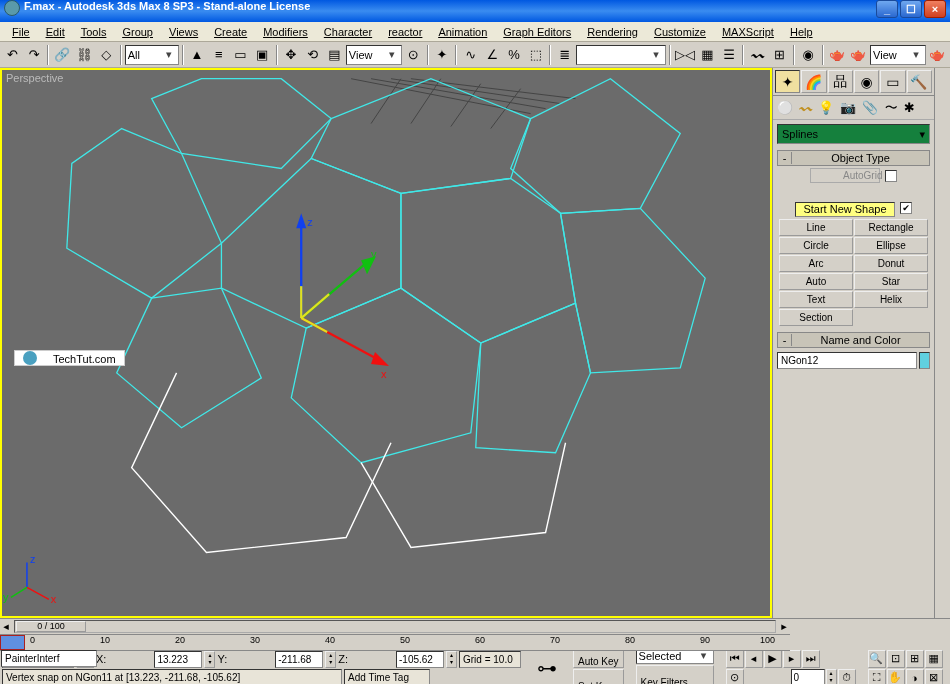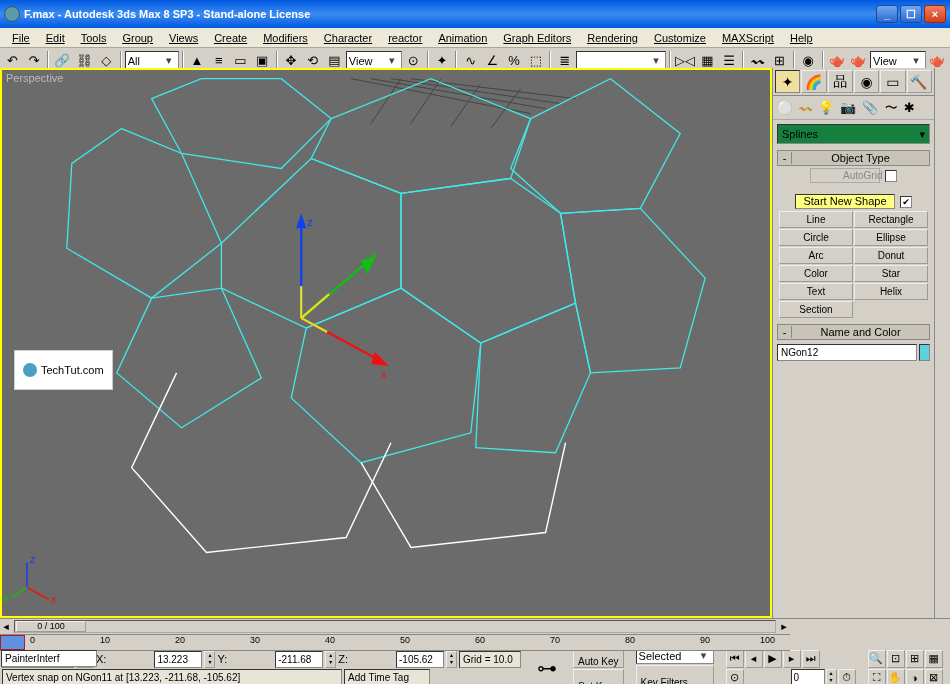--- a/index.html
+++ b/index.html
@@ -1,33 +1,33 @@
 <!DOCTYPE html>
 <html><head>
 <meta charset="utf-8">
 <style>
 * { margin:0; padding:0; box-sizing:border-box; font-family:Tahoma,Arial,sans-serif; font-size:11px; }
 body { width:950px; height:684px; background:#d4d0c8; overflow:hidden; position:relative; }
-.titlebar { height:28px; background:linear-gradient(to bottom,#0058e1 0%,#3a8cf0 50%,#0058e1 100%); display:flex; align-items:center; padding:0 4px; color:#fff; }
+.titlebar { height:22px; background:linear-gradient(to bottom,#0058e1 0%,#3a8cf0 50%,#0058e1 100%); display:flex; padding:0 4px; color:#fff; }
 .titlebar .app-icon { width:16px; height:16px; background:#5a9aaa; border-radius:50%; margin-right:4px; border:1px solid #2a5a6a; }
 .titlebar .title { flex:1; font-weight:bold; }
 .win-btn { width:22px; height:18px; background:linear-gradient(to bottom,#6fa8f0,#2a68d0); border:1px solid #1a4a9a; border-radius:3px; margin-left:2px; text-align:center; color:#fff; font-weight:bold; line-height:16px; cursor:pointer; }
 .win-btn.close { background:linear-gradient(to bottom,#f08060,#d04020); border-color:#a02000; }
 .menubar { height:20px; background:#ece9d8; display:flex; align-items:center; padding:0 4px; border-bottom:1px solid #aca899; }
 .menu-item { padding:2px 8px; cursor:pointer;text-decoration:underline; }
 .menu-item u { text-decoration:underline; }
 .toolbar { height:26px; background:#d4d0c8; display:flex; align-items:center; padding:1px 2px; border-bottom:1px solid #aca899; gap:1px; }
 .tb-btn { width:22px; height:22px; background:#d4d0c8; border:1px solid #d4d0c8; display:flex; align-items:center; justify-content:center; cursor:pointer; font-size:13px; }
 .tb-sep { width:2px; height:20px; border-left:1px solid #888; border-right:1px solid #fff; margin:0 2px; }
 .tb-combo { height:20px; background:#fff; border:1px inset #888; padding:0 2px; min-width:50px; display:flex; align-items:center; justify-content:space-between; }
 .tb-combo .arrow { width:14px; text-align:center; color:#444; }
 .main-area { position:absolute; top:68px; left:0; right:0; bottom:66px; display:flex; }
 .viewport { flex:1; background:#6b6b6b; position:relative; border:2px solid #ffff00; }
 .viewport-label { position:absolute; top:2px; left:4px; color:#bbb; font-size:11px; }
-.watermark { position:absolute; top:280px; left:12px; background:#fff; padding:12px 8px; border:1px solid #ccc; display:flex; align-items:center; gap:4px; }
+.watermark { position:absolute; top:280px; left:12px; background:#fff; padding:0 8px; border:1px solid #ccc; display:flex; align-items:flex-end; gap:16px; }
 .watermark .logo { width:14px; height:14px; background:#4aa0c0; border-radius:50%; }
 .right-panel { width:162px; background:#d4d0c8; border-left:1px solid #888; display:flex; flex-direction:column; }
 .tab-row { height:28px; display:flex; padding:2px; gap:1px; border-bottom:1px solid #888; }
 .tab-btn { flex:1; background:#d4d0c8; border:1px outset #eee; display:flex; align-items:center; justify-content:center; cursor:pointer; font-size:14px; }
 .tab-btn.active { background:#f0e0a0; border:1px inset #888; }
 .sub-icons { height:24px; display:flex; align-items:center; padding:2px 4px; gap:6px; border-bottom:1px solid #aaa; }
 .sub-icons span { cursor:pointer; font-size:13px; }
 .panel-combo { margin:4px; height:20px; background:#15803d; border:1px inset #888; display:flex; align-items:center; padding:0 4px; justify-content:space-between; }
 .rollout-hdr { margin:2px 4px; height:16px; background:#c8c4b8; border:1px solid #888; display:flex; align-items:center; font-size:10px; }
 .rollout-hdr .minus { width:14px; text-align:center; border-right:1px solid #888; }
@@ -233,34 +233,34 @@
     </div>
     <div class="rollout-hdr">
       <div class="minus">-</div>
         <div class="label">Object Type</div>
     </div>
     <div class="rollout-body">
       <div style="display:flex;align-items:center;justify-content:center;gap:2px">
         <div class="disabled-btn" style="width:70px">AutoGrid</div>
         <div class="checkbox"></div>
       </div>
-      <div style="display:flex;align-items:center;justify-content:center;gap:2px;margin-top:11px">
+      <div style="display:flex;align-items:flex-start;justify-content:center;gap:2px;margin-top:19px">
         <div class="yellow-btn" style="width:100px">
             <span>Start New Shape</span>
           </div>
         <div class="checkbox">✔</div>
       </div>
       <div class="obj-grid">
         <div class="obj-btn">Line</div>
         <div class="obj-btn">Rectangle</div>
         <div class="obj-btn">Circle</div>
         <div class="obj-btn">Ellipse</div>
         <div class="obj-btn">Arc</div>
         <div class="obj-btn">Donut</div>
-        <div class="obj-btn">Color</div>
+        <div class="obj-btn">Auto</div>
         <div class="obj-btn">Star</div>
         <div class="obj-btn">Text</div>
         <div class="obj-btn">Helix</div>
         <div class="obj-btn">Section</div>
         <div></div>
       </div>
     </div>
     <div class="rollout-hdr">
       <div class="minus">-</div>
         <div class="label">Name and Color</div>

